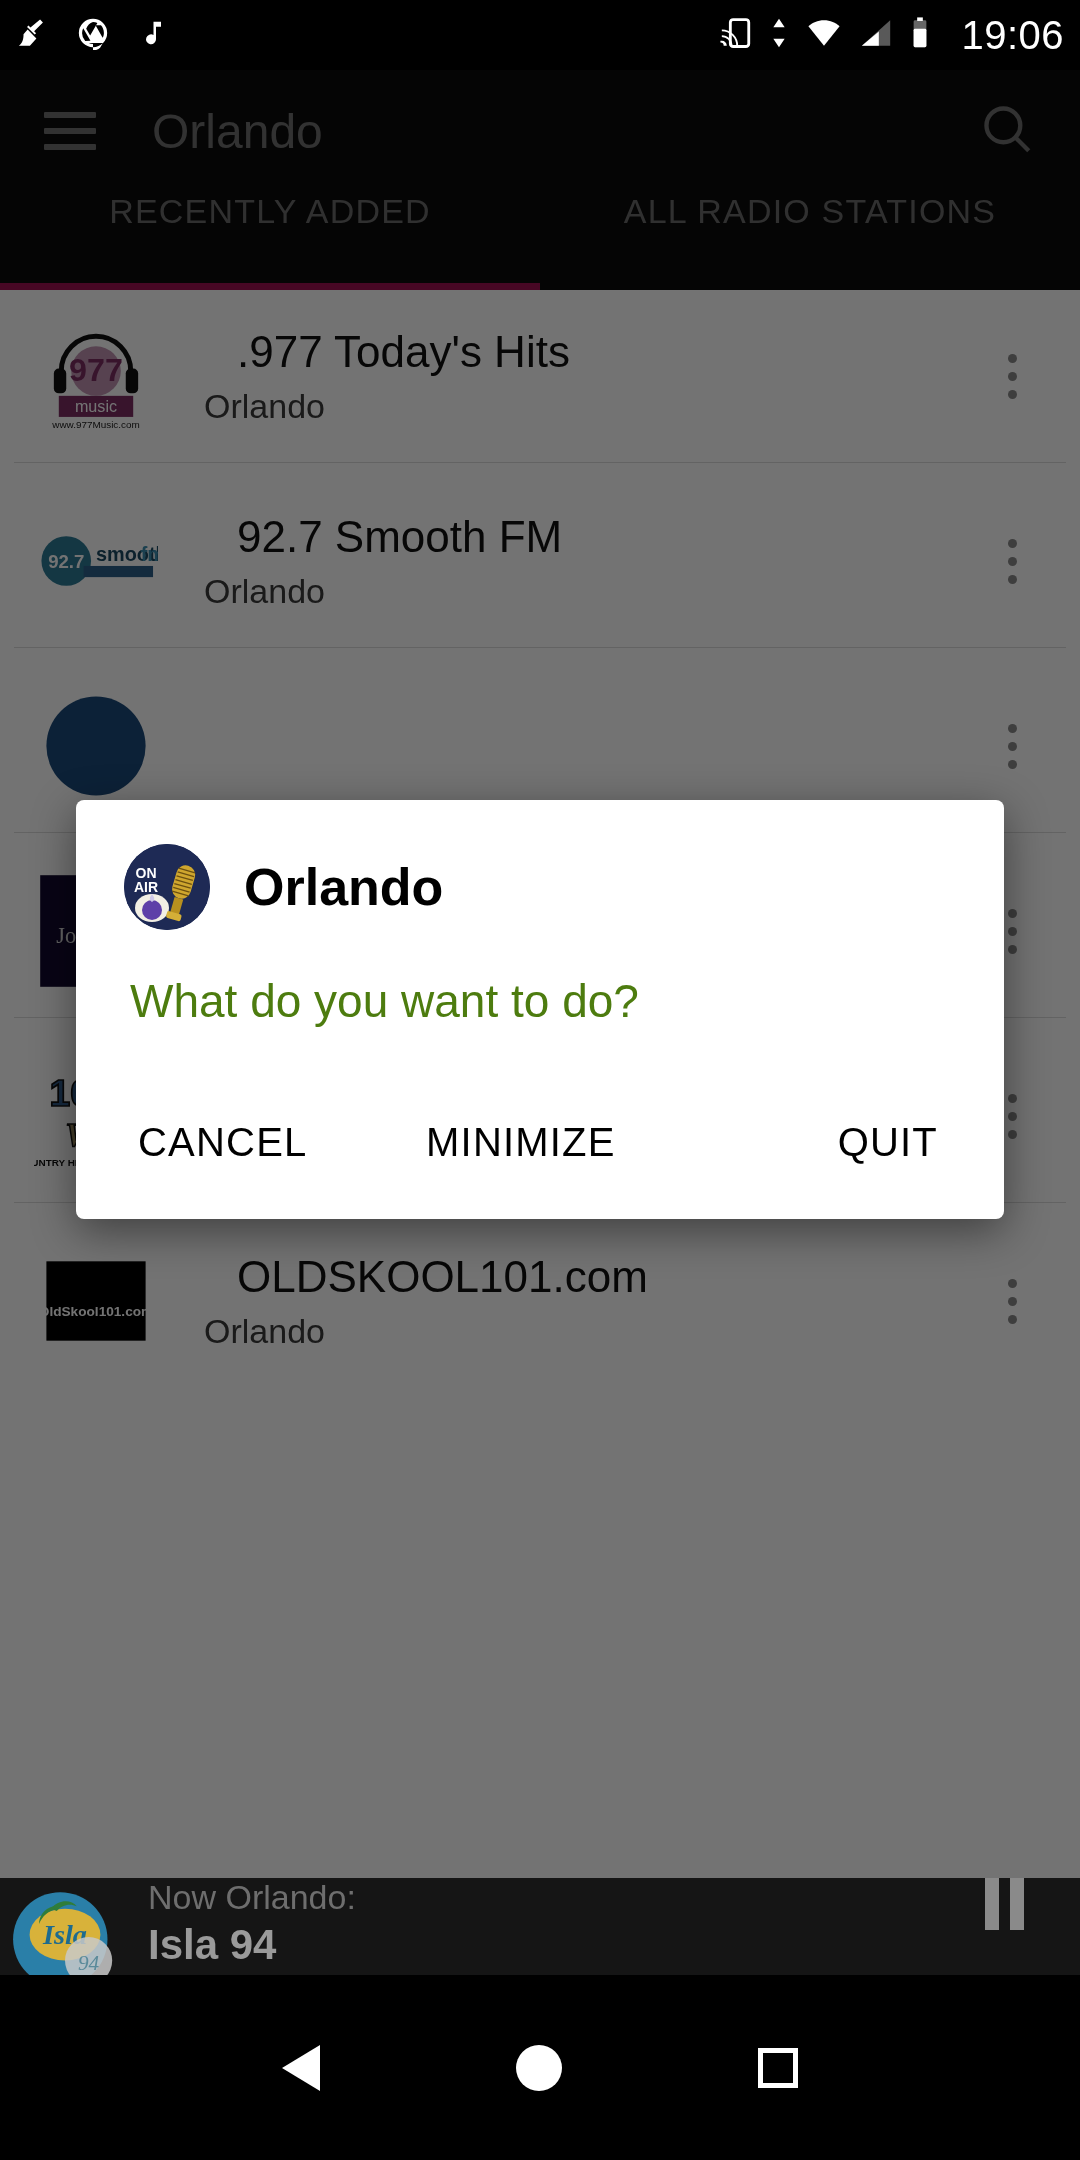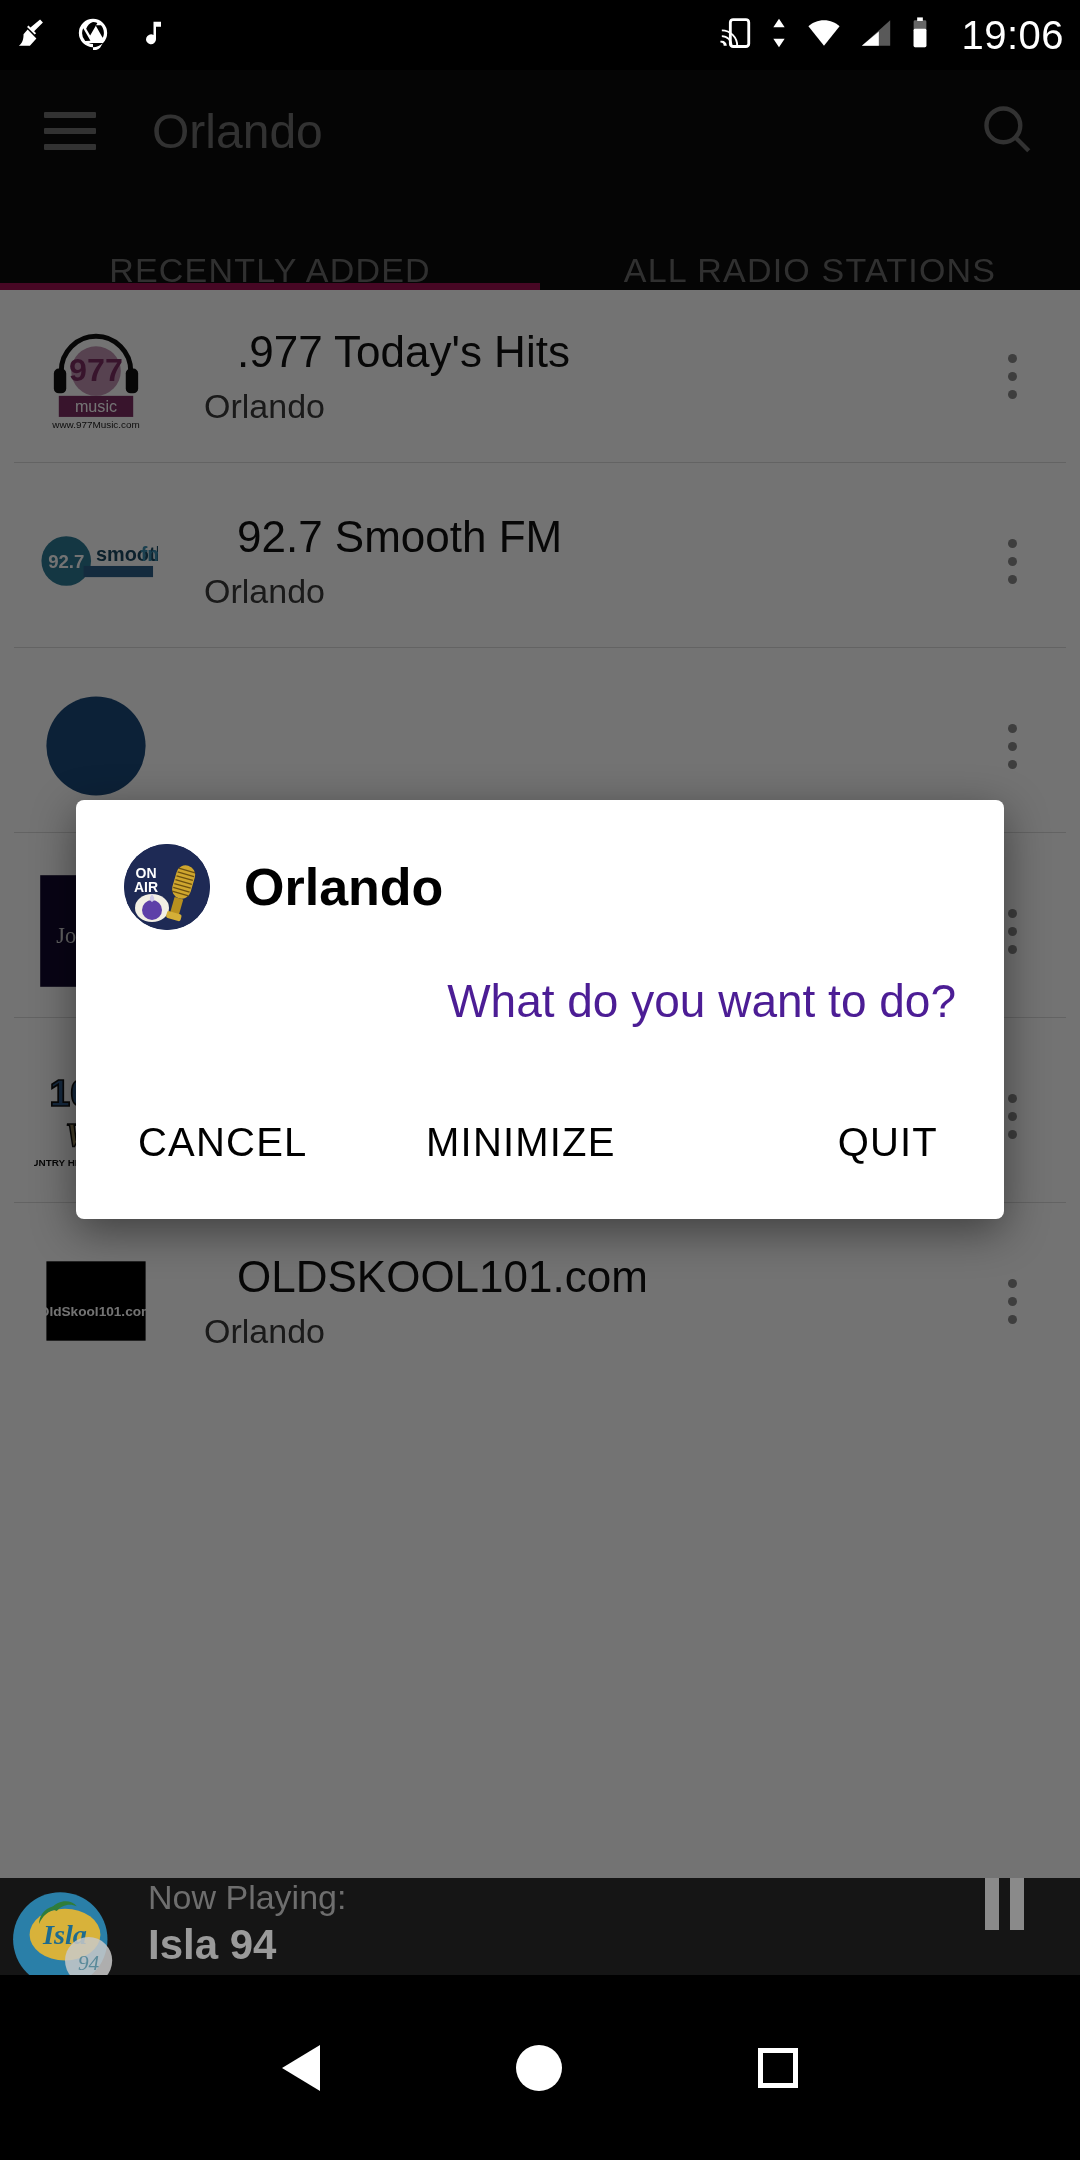--- a/index.html
+++ b/index.html
@@ -27,21 +27,21 @@
     position:absolute; top:70px; left:0; width:1080px; height:122px;
     background:#0c0c0c; display:flex; align-items:center; padding:0 44px;
   }
   .hamburger{ width:52px; height:38px; display:flex; flex-direction:column; justify-content:space-between;}
   .hamburger i{ display:block; height:6px; background:#6f6f6f; border-radius:1px;}
   .appbar-title{ color:#6f6f6f; font-size:48px; margin-left:56px; font-weight:400;}
   .search-btn{ margin-left:auto; }
 
   .tabs{
     position:absolute; top:192px; left:0; width:1080px; height:98px;
-    background:#0c0c0c; display:flex; align-items:flex-end;
+    background:#0c0c0c; display:flex; align-items:flex-start;
   }
   .tab{ flex:1; text-align:center; color:#6b6b6b; font-size:34px; letter-spacing:1.2px; }
   .tab-indicator{
     position:absolute; top:283px; left:0; width:540px; height:7px;
     background:#9e1051;
   }
 
   .listwrap{
     position:absolute; top:290px; left:0; width:1080px; height:1060px;
     background:#fff; overflow:hidden;
@@ -76,21 +76,21 @@
     background:#fff; border-radius:8px; z-index:35;
     box-shadow:0 12px 44px rgba(0,0,0,.45);
     padding:44px 48px 24px 48px;
   }
   .dlg-head{ display:flex; align-items:center; gap:34px; }
   .dlg-icon{
     width:86px; height:86px; border-radius:50%;
     background:#1e2a55; position:relative; overflow:hidden; flex:0 0 86px;
   }
   .dlg-title{ font-size:52px; font-weight:bold; color:#000; }
-  .dlg-msg{ font-size:46px; color:#4c1d95; margin-top:44px; margin-left:18px;text-align:right;}
+  .dlg-msg{ font-size:46px; color:#4d7c0f; margin-top:44px; margin-left:6px;}
   .dlg-actions{
     display:flex; align-items:center; margin-top:82px; margin-bottom:20px;
     padding-right:4px;
     gap:43px;
   }
   .dlg-btn{
     background:none; border:none; font-family:inherit;
     font-size:40px; letter-spacing:1.2px; color:#000;
     padding:10px 14px; cursor:pointer;
   }
@@ -367,21 +367,21 @@
         <circle cx="46" cy="52" r="40" fill="#2a7fa8"></circle>
         <ellipse cx="50" cy="48" rx="30" ry="22" fill="#d8b23a"></ellipse>
         <path d="M38 26c7-8 17-8 22-2-6-3-13-1-17 4z" fill="#2f7d3a"></path>
         <path d="M40 24c-8 2-12 9-12 15 3-7 8-11 14-12z" fill="#2f7d3a"></path>
         <text x="50" y="56" font-size="24" font-family="Liberation Serif, serif" font-style="italic" font-weight="bold" fill="#1d6b8f" text-anchor="middle">Isla</text>
         <circle cx="70" cy="70" r="20" fill="#c9c9c9" opacity=".85"></circle>
         <text x="70" y="78" font-size="18" font-family="Liberation Serif, serif" font-style="italic" fill="#5a8a9a" text-anchor="middle">94</text>
       </svg>
     </div>
     <div class="np-text">
-      <div class="np-label">Now Playing:</div>
+      <div class="np-label">Now Orlando:</div>
       <div class="np-name">Isla 94</div>
     </div>
     <div class="np-pause">
         <i></i>
         <i></i>
       </div>
   </div>
 
   <div class="navbar">
     <div class="nav-back"></div>

